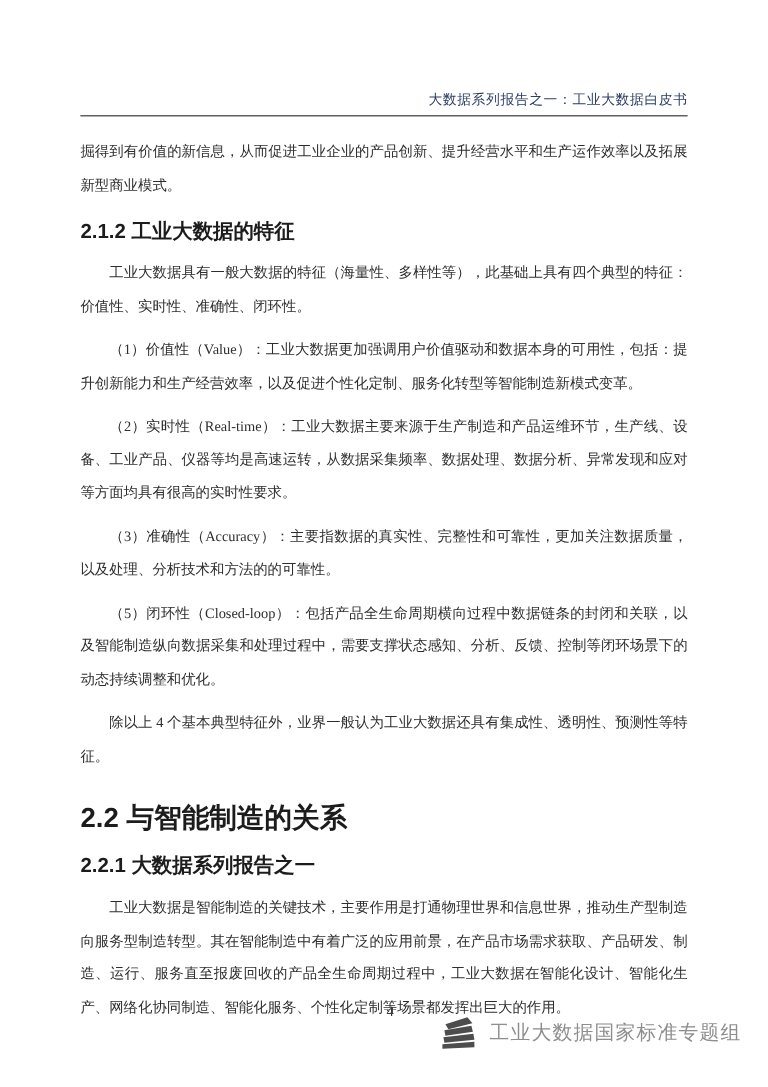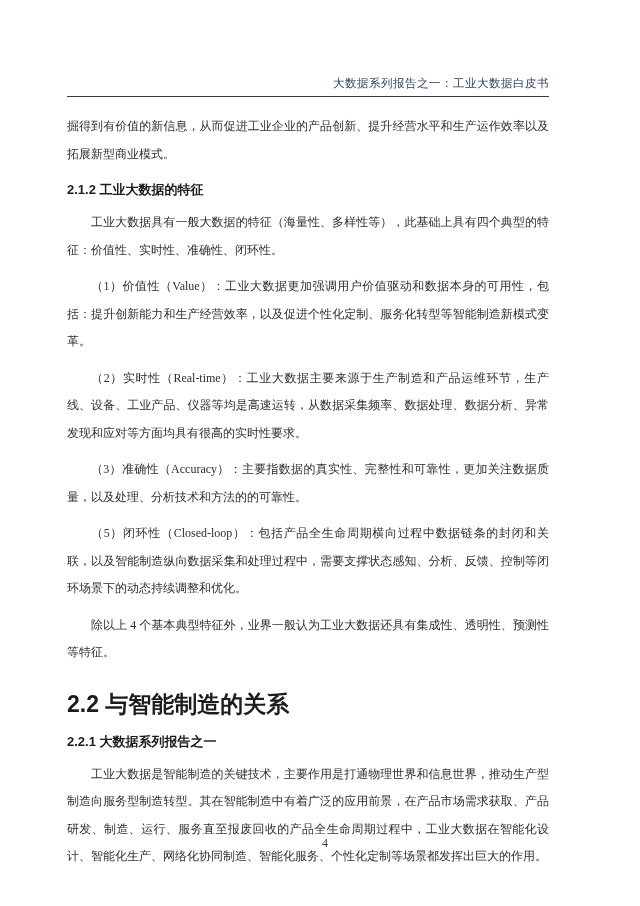--- a/index.html
+++ b/index.html
@@ -10,21 +10,21 @@
     position: relative;
     font-family: "Liberation Serif", "DejaVu Serif", serif;
     overflow: hidden;
   }
   .page {
     position: absolute;
     inset: 0;
     background: #ffffff;
   }
   .page-inner {
-    padding: 76px 91px 0 67px;
+    padding: 76px 67px 0 67px;
   }
   .header-title {
     text-align: right;
     font-size: 11.5px;
     letter-spacing: 0.5px;
     color: #2c3e63;
     margin-bottom: 5px;
     font-family: "Liberation Serif", "DejaVu Serif", serif;
   }
   .header-rule {
@@ -39,21 +39,21 @@
     line-height: 27.5px;
     color: #2e2e2e;
     text-align: justify;
     margin-bottom: 9px;
     word-break: break-all;
   }
   .para.indent { text-indent: 2em; }
   .h-sub {
     font-family: "Liberation Sans", "DejaVu Sans", sans-serif;
     font-weight: 700;
-    font-size: 13px;
+    font-size: 17px;
     color: #1c1c1c;
     margin: 13px 0 10px 0;
   }
   .h-main {
     font-family: "Liberation Sans", "DejaVu Sans", sans-serif;
     font-weight: 700;
     font-size: 23px;
     color: #1c1c1c;
     margin: 22px 0 6px 0;
   }
@@ -110,13 +110,24 @@
       <h2 class="h-main">2.2 与智能制造的关系</h2>
 
       <h3 class="h-sub">2.2.1 大数据系列报告之一</h3>
 
       <p class="para indent">工业大数据是智能制造的关键技术，主要作用是打通物理世界和信息世界，推动生产型制造向服务型制造转型。其在智能制造中有着广泛的应用前景，在产品市场需求获取、产品研发、制造、运行、服务直至报废回收的产品全生命周期过程中，工业大数据在智能化设计、智能化生产、网络化协同制造、智能化服务、个性化定制等场景都发挥出巨大的作用。</p>
     </div>
   </div>
 
   <div class="page-number">4</div>
 
+  <div class="footer-brand">
+    <span class="footer-logo">
+      <svg width="34" height="30" viewBox="0 0 40 36" aria-hidden="true">
+        <path d="M7 9 L29 2 L34 8 L10 14 Z" fill="#4d4d4d"></path>
+        <path d="M6 15 L33 10.5 L34.5 16.5 L7 20.5 Z" fill="#4d4d4d"></path>
+        <path d="M5 22 L35 18.5 L36 24.5 L6 27.5 Z" fill="#4d4d4d"></path>
+        <path d="M4 29 L36 26.5 L36 32 L4 33.5 Z" fill="#4d4d4d"></path>
+      </svg>
+    </span>
+    <span class="footer-org">工业大数据国家标准专题组</span>
+  </div>
 </div>
 
 </body></html>

